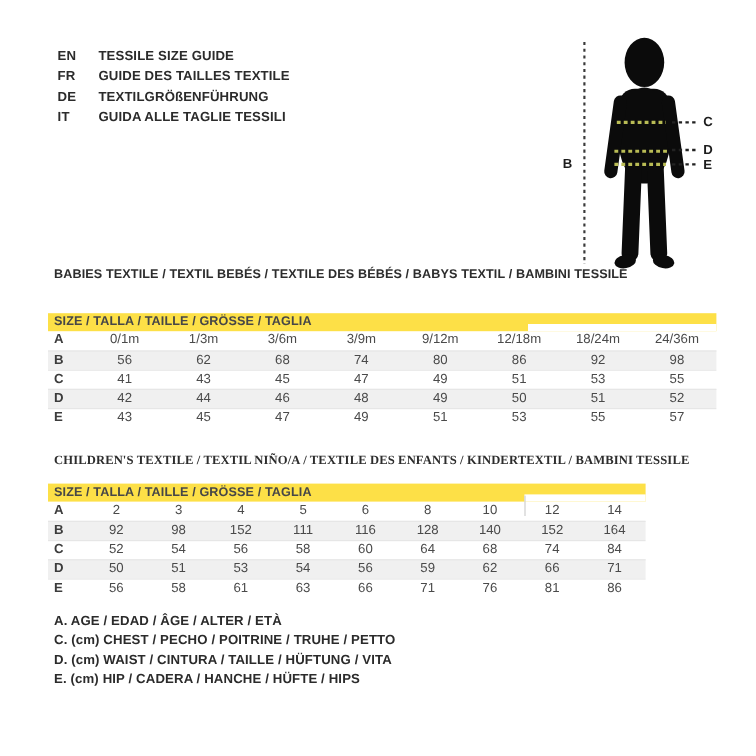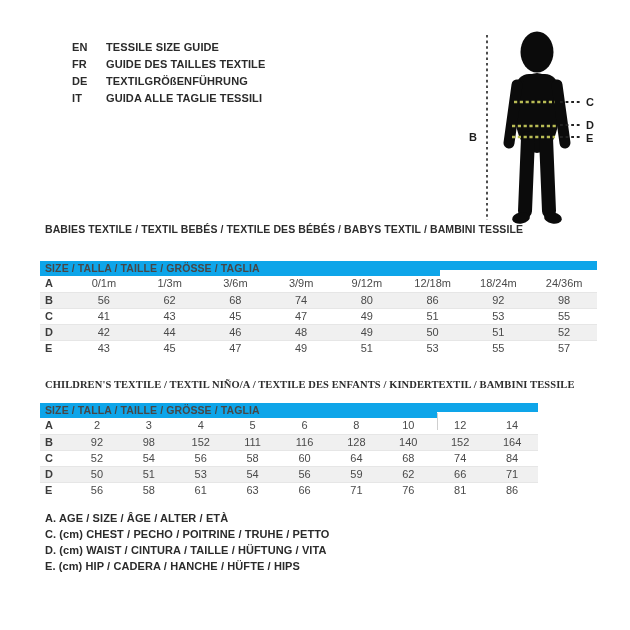--- a/index.html
+++ b/index.html
@@ -1,31 +1,31 @@
 <!DOCTYPE html>
 <html><head>
 <meta charset="utf-8">
 <style>
   html,body{margin:0;padding:0;background:#ffffff;}
   .page{
     position:relative;width:630px;height:630px;background:#ffffff;overflow:hidden;
     font-family:"Liberation Sans","DejaVu Sans",sans-serif;color:#2b2b2b;
   }
   
-  .langs{position:absolute;left:48px;top:39px;margin-left:24px;}
+  .langs{position:absolute;left:48px;top:39px;}
   .lang-row{display:flex;height:17px;line-height:17px;font-size:11px;font-weight:bold;letter-spacing:.1px;}
   .lang-code{width:34px;color:#2b2b2b;}
   .lang-name{color:#2b2b2b;}
   
   .figure-svg{position:absolute;left:455px;top:25px;}
   .measure-label{position:absolute;font-size:11px;font-weight:bold;color:#1d1d1d;transform:translateY(-50%);}
   
   .section-title{position:absolute;left:45px;font-size:10.5px;font-weight:bold;color:#2d2d2d;letter-spacing:.1px;white-space:nowrap;}
   .size-table{position:absolute;left:40px;}
-  .size-bar{height:15px;line-height:15px;background:#0ea5e9;color:#474747;font-size:10.5px;font-weight:bold;padding-left:5px;letter-spacing:.1px;}
+  .size-bar{height:15px;line-height:15px;background:#fde047;color:#474747;font-size:10.5px;font-weight:bold;padding-left:5px;letter-spacing:.1px;}
   .trow{display:flex;height:16px;line-height:15px;font-size:11px;color:#4a4a4a;box-sizing:border-box;}
   .trow + .trow{border-top:1px solid #e6e6e6;}
   .trow.stripe{background:#f0f0f0;}
   .tcell{flex:1;text-align:center;overflow:hidden;}
   .tcell.label{flex:0 0 26px;text-align:left;padding-left:5px;font-weight:bold;color:#3c3c3c;}
   .artifact-notch{position:absolute;background:#ffffff;}
   .artifact-vline{position:absolute;width:1px;background:#cfcfcf;}
   
   .legend{position:absolute;left:45px;top:510px;}
   .legend-line{height:16px;line-height:16px;font-size:11px;font-weight:bold;color:#2b2b2b;letter-spacing:.1px;white-space:nowrap;}
@@ -205,19 +205,19 @@
       <div class="tcell">71</div>
       <div class="tcell">76</div>
       <div class="tcell">81</div>
       <div class="tcell">86</div>
     </div>
   </div>
   <div class="artifact-notch" style="left:437px;top:412px;width:101px;height:6px;"></div>
   <div class="artifact-vline" style="left:437px;top:413px;height:17px;"></div>
 
   <div class="legend">
-    <div class="legend-line">A. AGE / SIZE / ÂGE / ALTER / ETÀ</div>
+    <div class="legend-line">A. AGE / EDAD / ÂGE / ALTER / ETÀ</div>
     <div class="legend-line">C. (cm) CHEST / PECHO / POITRINE / TRUHE / PETTO</div>
     <div class="legend-line">D. (cm) WAIST / CINTURA / TAILLE / HÜFTUNG / VITA</div>
     <div class="legend-line">E. (cm) HIP / CADERA / HANCHE / HÜFTE / HIPS</div>
   </div>
 
 </div>
 
 </body></html>

